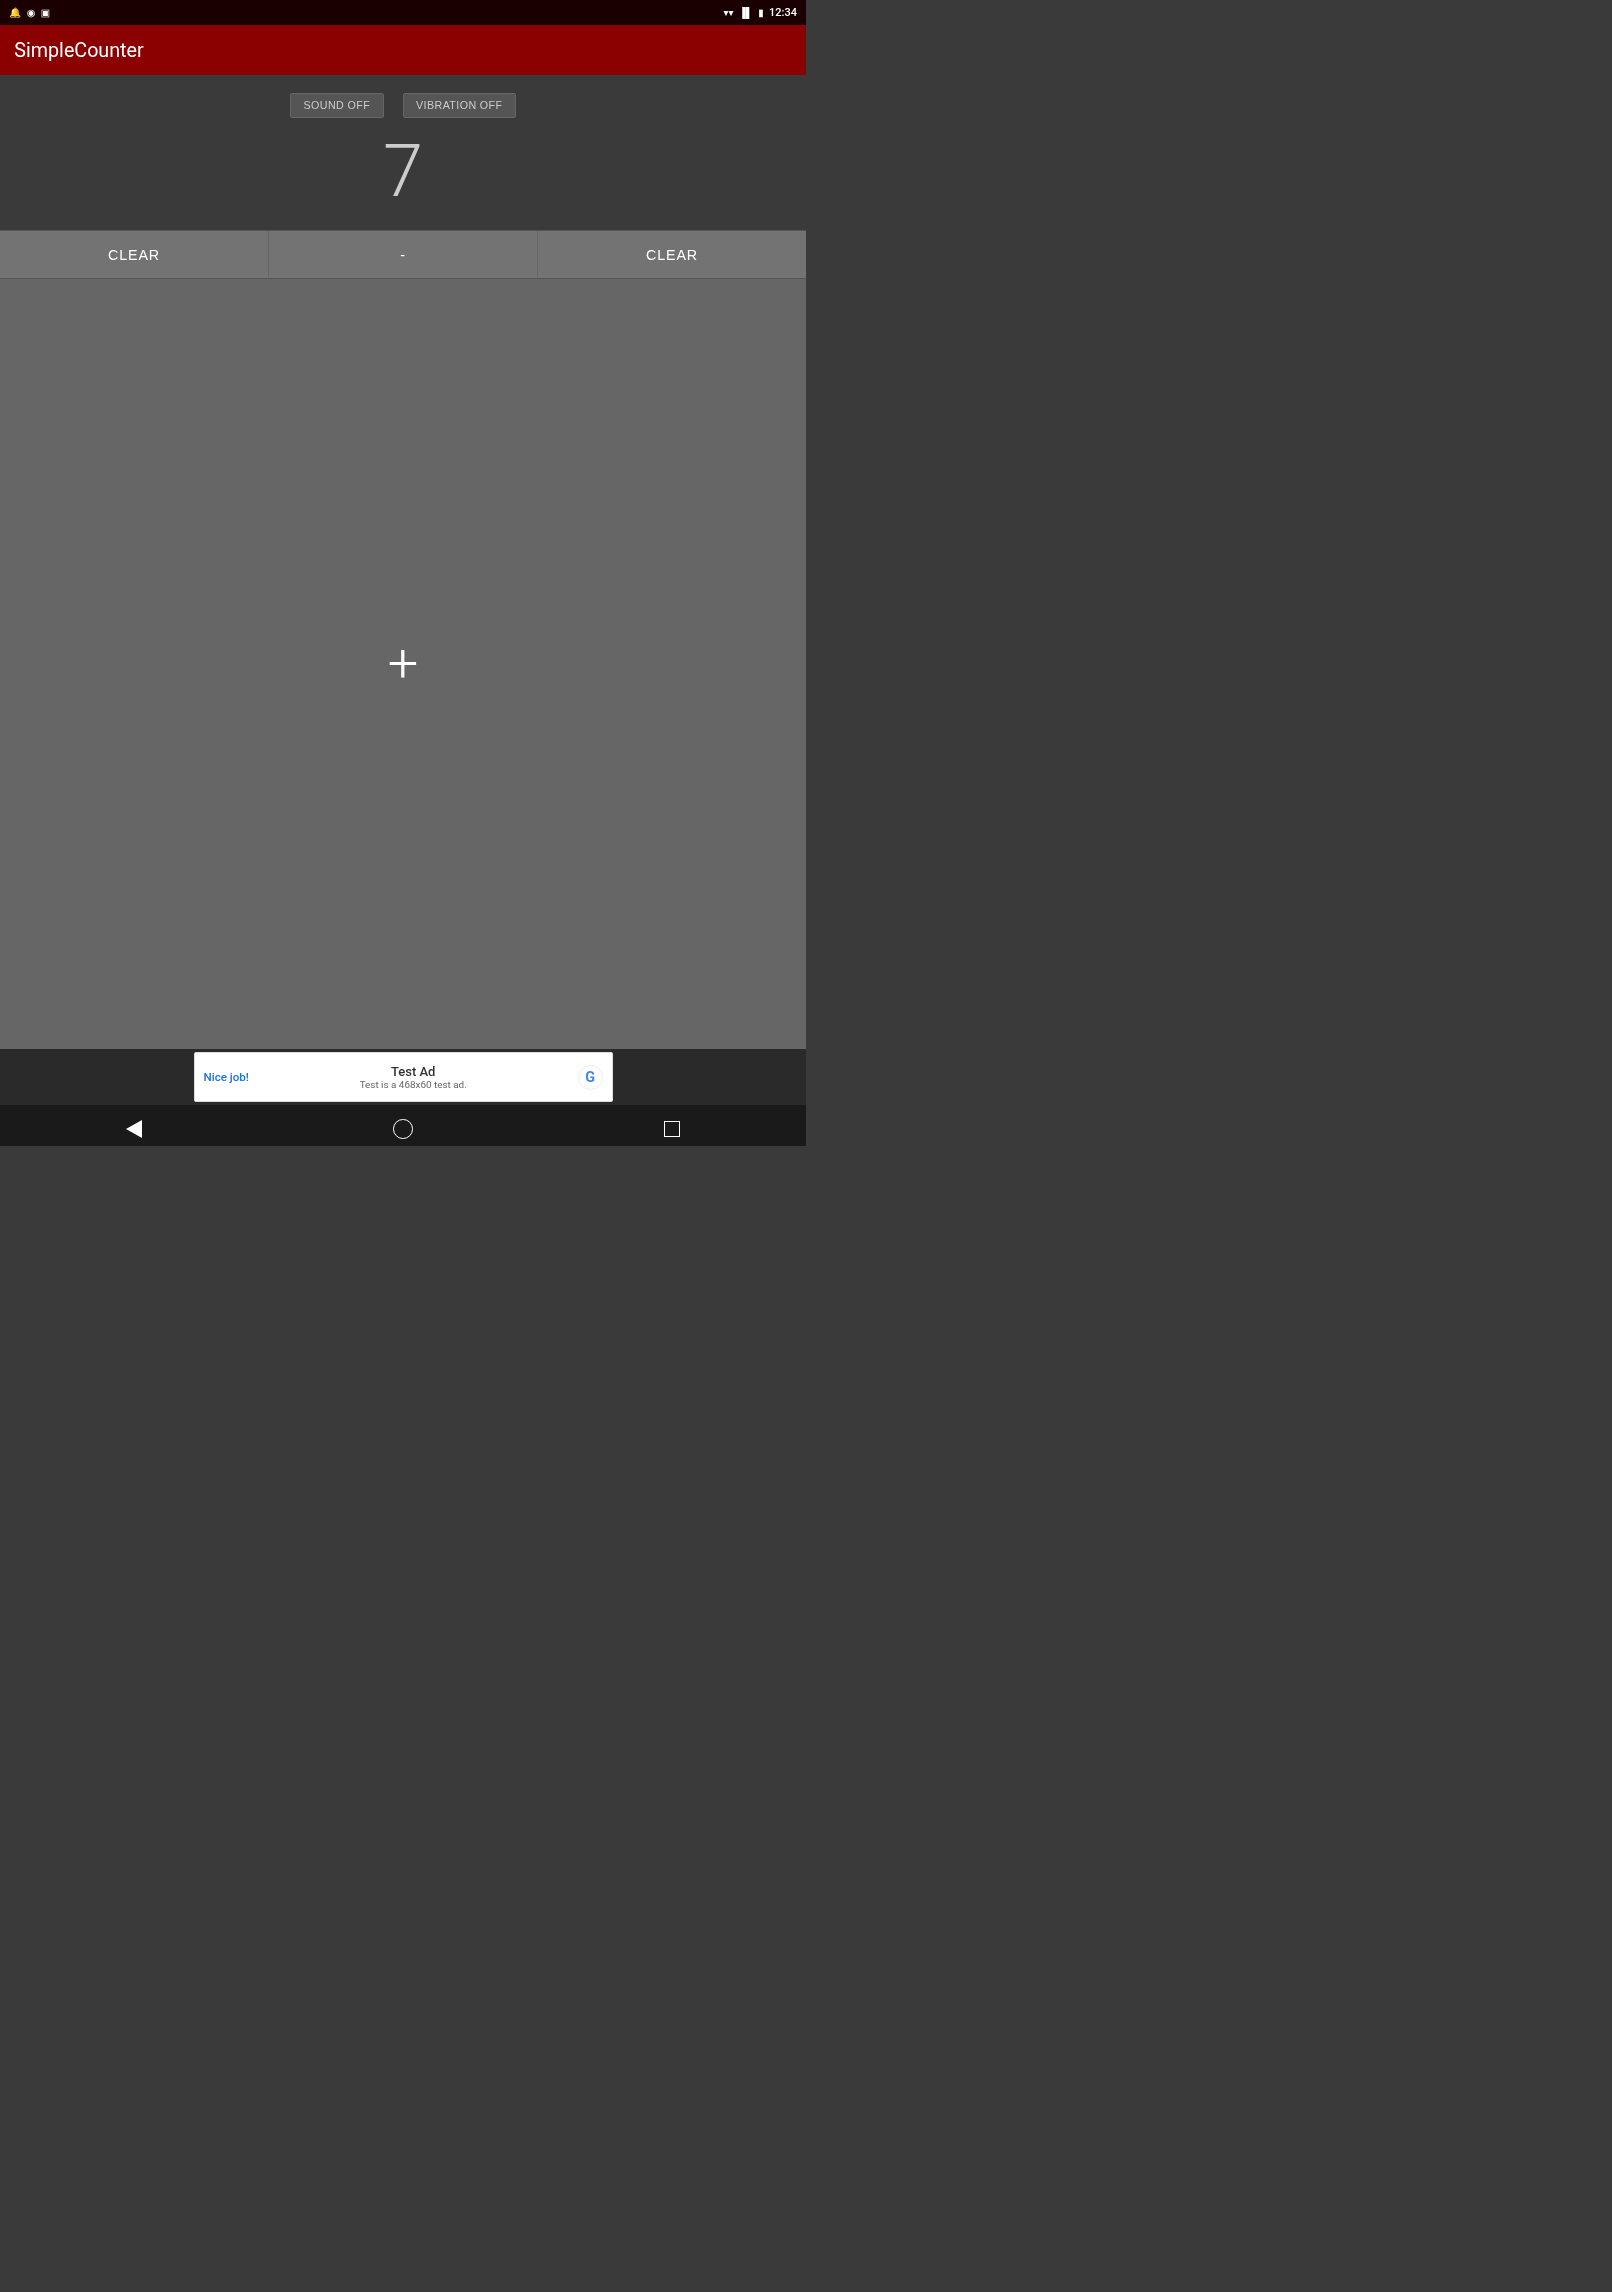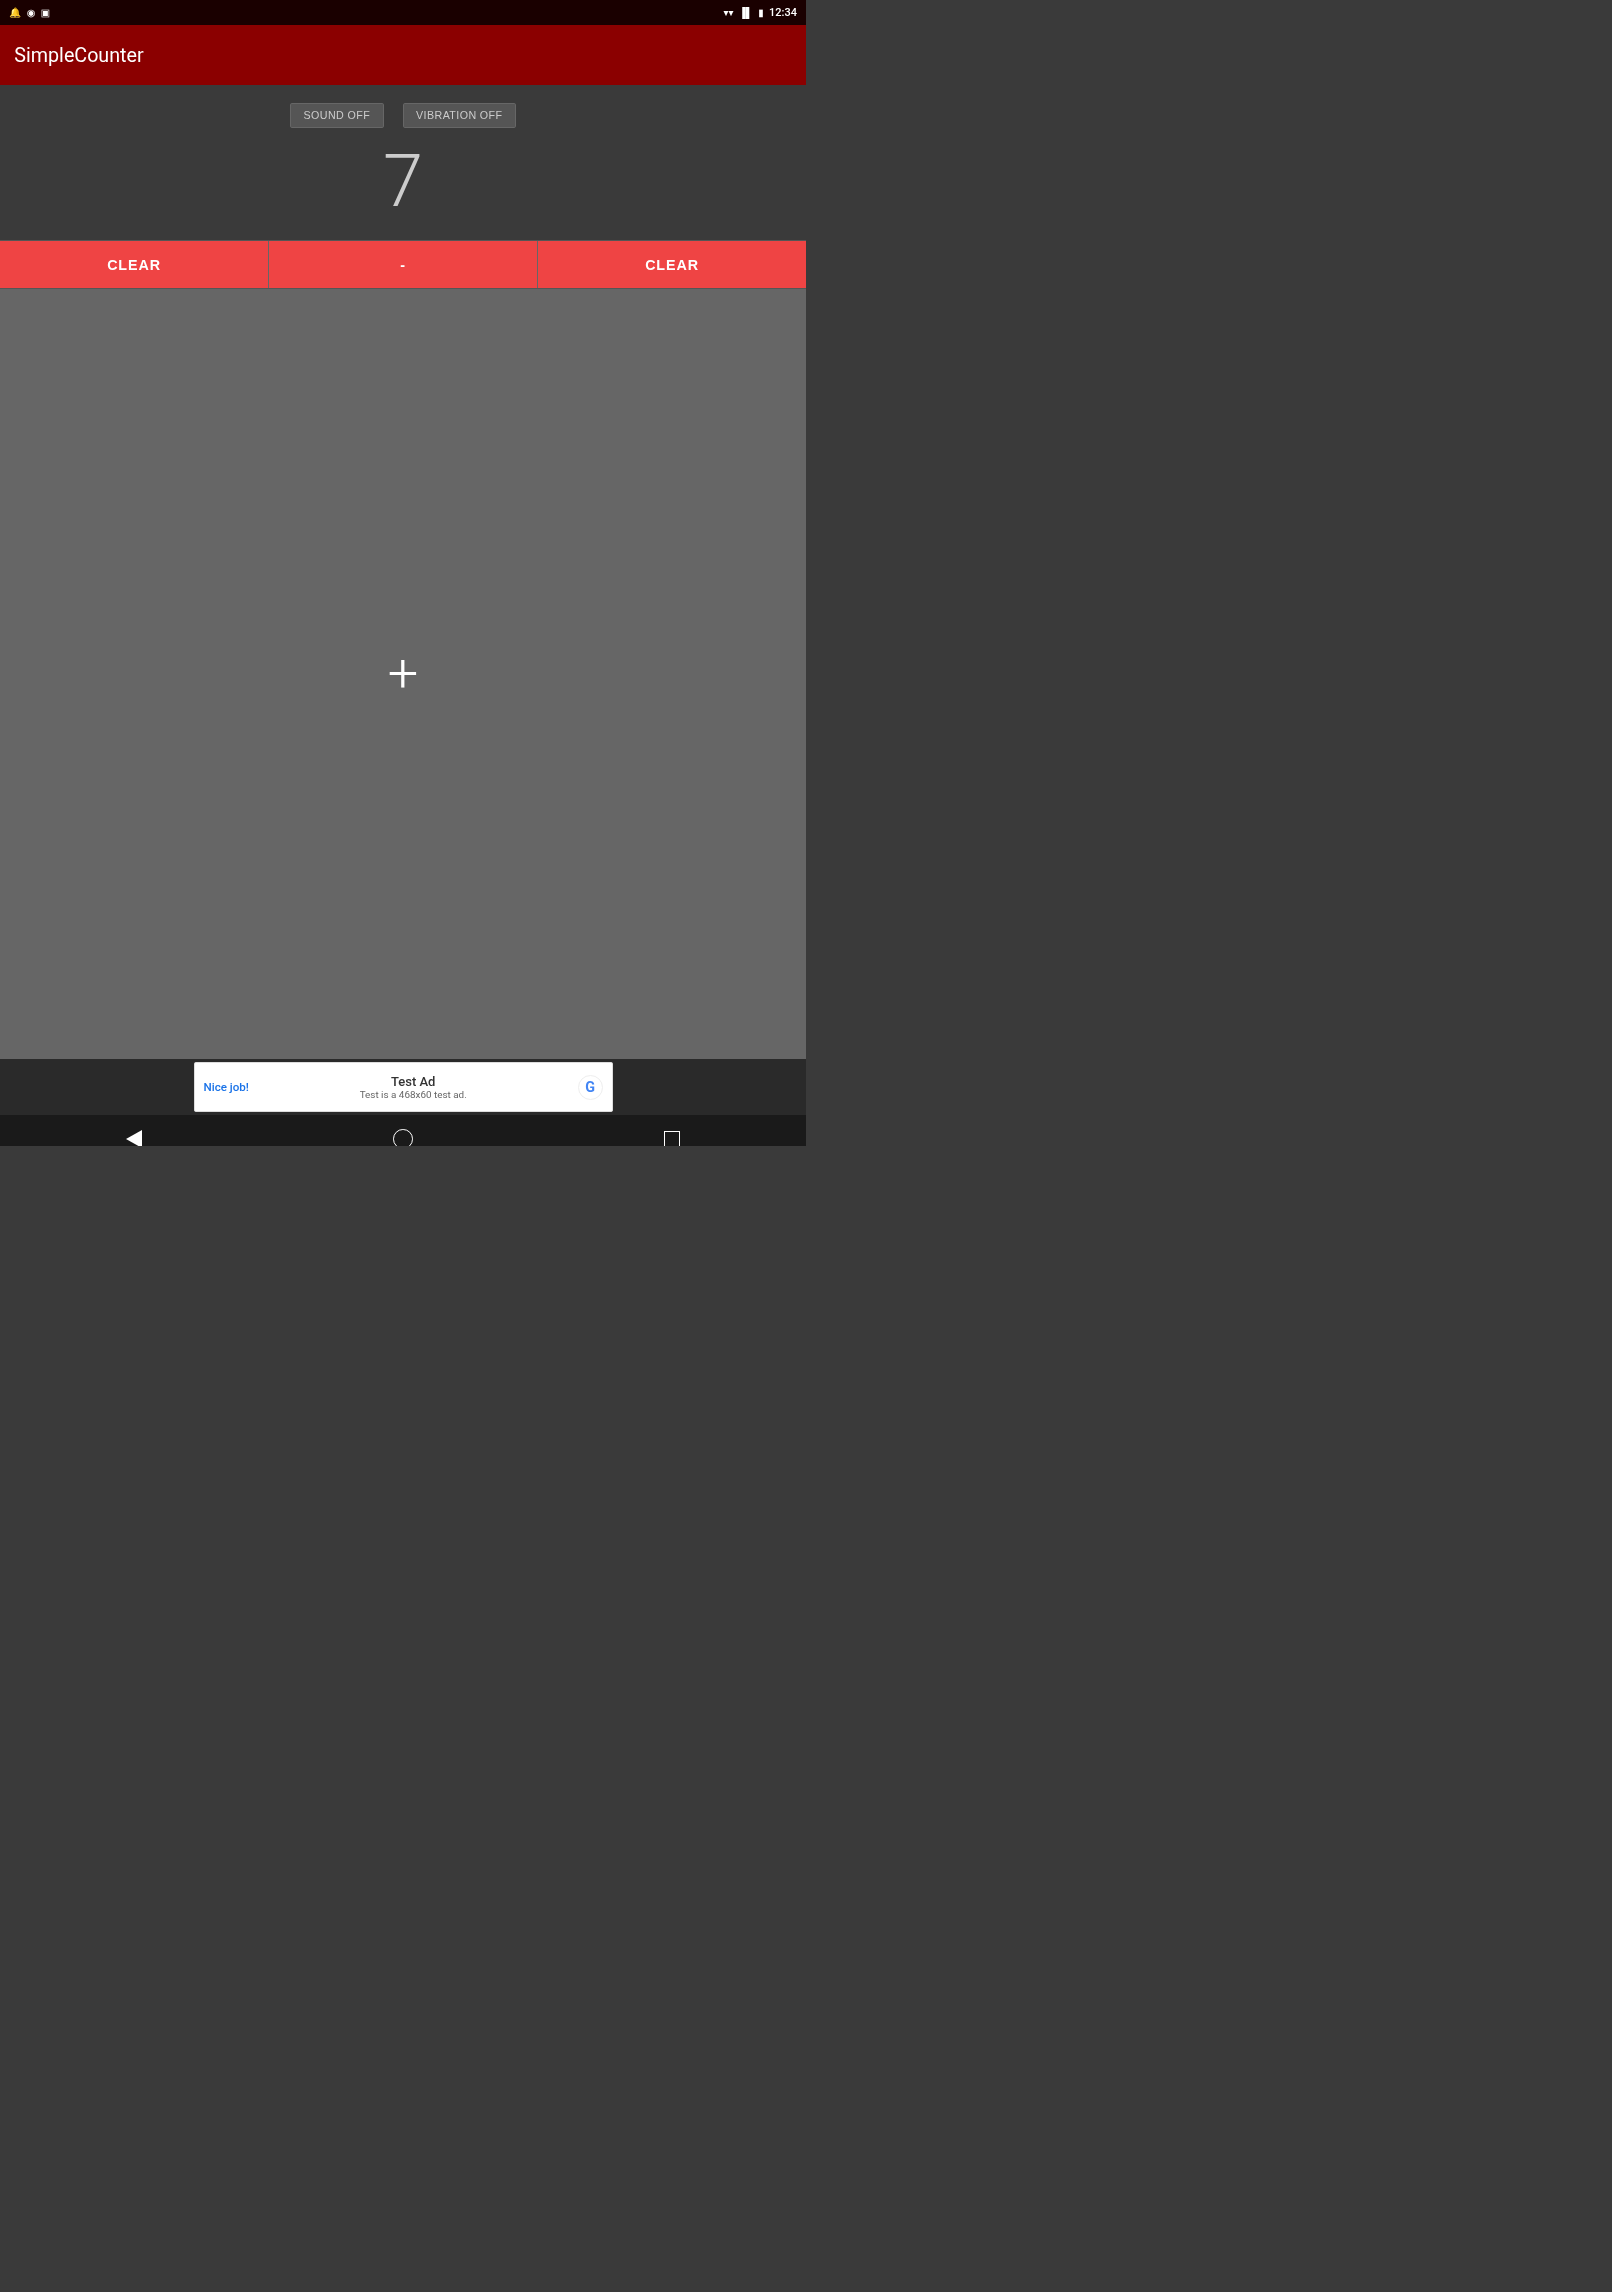--- a/index.html
+++ b/index.html
@@ -47,21 +47,21 @@
 
     .status-time {
       color: white;
       font-size: 11px;
       font-weight: 500;
     }
 
     
     .app-bar {
       width: 100%;
-      height: 60px;
+      height: 50px;
       background: #8b0000;
       display: flex;
       align-items: center;
       padding: 0 14.3px;
     }
 
     .app-title {
       color: white;
       font-size: 19.7px;
       font-weight: 400;
@@ -107,24 +107,24 @@
     .action-row {
       width: 100%;
       display: flex;
       border-top: 0.9px solid #555;
       border-bottom: 0.9px solid #555;
     }
 
     .action-btn {
       flex: 1;
       height: 47px;
-      background: #ef4444;
+      background: #737373;
       color: white;
       font-size: 14.3px;
-      font-weight: 700;
+      font-weight: 400;
       letter-spacing: 0.9px;
       border: none;
       border-right: 0.9px solid #666;
       cursor: pointer;
       display: flex;
       align-items: center;
       justify-content: center;
     }
 
     .action-btn:last-child {

